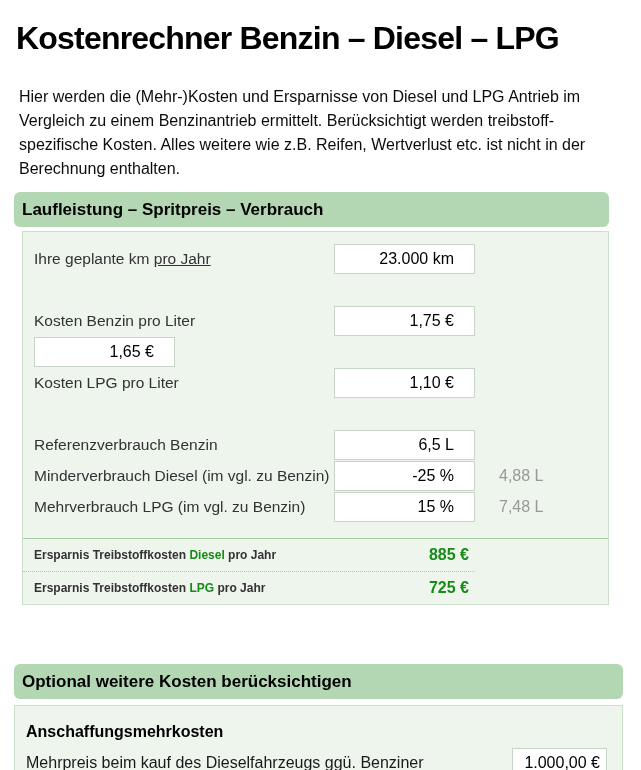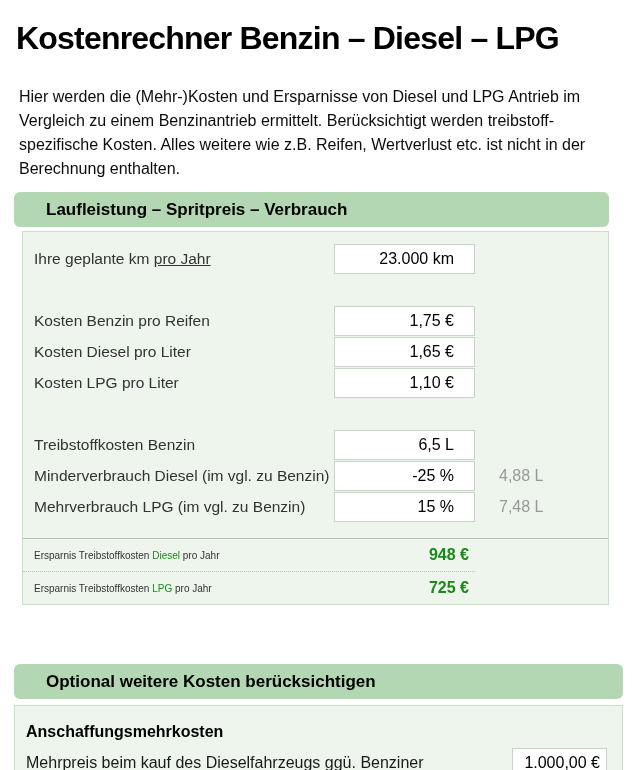--- a/index.html
+++ b/index.html
@@ -27,21 +27,21 @@
   .intro{
     margin:28px 20px 0 19px;
     font-size:16px;line-height:24px;color:#0c0c0c;
     max-width:601px;
   }
   .section{margin-left:14px;}
   .sec1{margin-top:11px;width:595px;}
   .sec2{margin-top:59px;width:609px;}
   .bar{
     height:35px;background:var(--header-bg);border-radius:6px;
-    display:flex;align-items:center;padding-left:32px;
+    display:flex;align-items:center;padding-left:8px;
   }
   .bar-title{font-size:17px;font-weight:bold;color:#000;}
   .panel{
     margin-top:4px;
     background:var(--panel-bg);
     border:1px solid var(--panel-border);
     margin-left:8px;
   }
   .inputs-area{padding:12px 0 16px 0;}
   .row{display:flex;align-items:center;height:31px;padding-left:11px;}
@@ -55,21 +55,21 @@
     font-family:"Liberation Sans",sans-serif;
     font-size:16px;color:#000;text-align:right;padding-right:20px;
     outline:none;
   }
   .annot{
     flex:0 0 133px;width:133px;padding-left:24px;
     font-size:16px;color:var(--muted);
   }
   .results{border-top:1px solid var(--section-divider);}
   .rrow{display:flex;align-items:center;height:32px;padding-left:11px;}
-  .rlbl{flex:1;font-size:10px;font-weight:normal;color:var(--label);}
+  .rlbl{flex:1;font-size:12px;font-weight:bold;color:var(--label);}
   .fuel{color:var(--green-text);}
   .rval{
     flex:0 0 141px;width:141px;text-align:right;padding-right:6px;
     font-size:16px;font-weight:bold;color:var(--green-text);
   }
   .rspacer{flex:0 0 133px;}
   .dotted{border-top:1px dotted var(--dotted);margin-right:133px;}
   .panel2{
     margin-top:6px;
     background:var(--panel-bg);
@@ -102,59 +102,58 @@
   <div class="panel">
     <div class="inputs-area">
 
       <div class="row row-km">
         <span class="lbl"><span>Ihre geplante km </span><span class="lbl-link">pro Jahr</span></span>
         <input class="num-input" type="text" value="23.000 km" style="">
         <span class="annot"></span>
       </div>
 
       <div class="row">
-        <span class="lbl">Kosten Benzin pro Reifen</span>
+        <span class="lbl">Kosten Benzin pro Liter</span>
         <input class="num-input" type="text" value="1,75 €" style="">
         <span class="annot"></span>
       </div>
       <div class="row">
-        <span class="lbl">Kosten Diesel pro Liter</span>
         <input class="num-input" type="text" value="1,65 €" style="">
         <span class="annot"></span>
       </div>
       <div class="row">
         <span class="lbl">Kosten LPG pro Liter</span>
         <input class="num-input" type="text" value="1,10 €" style="">
         <span class="annot"></span>
       </div>
 
       <div class="group-gap"></div>
 
       <div class="row">
-        <span class="lbl">Treibstoffkosten Benzin</span>
+        <span class="lbl">Referenzverbrauch Benzin</span>
         <input class="num-input" type="text" value="6,5 L" style="">
         <span class="annot"></span>
       </div>
       <div class="row">
         <span class="lbl">Minderverbrauch Diesel (im vgl. zu Benzin)</span>
         <input class="num-input" type="text" value="-25 %" style="">
         <span class="annot">4,88 L</span>
       </div>
       <div class="row">
         <span class="lbl">Mehrverbrauch LPG (im vgl. zu Benzin)</span>
         <input class="num-input" type="text" value="15 %" style="">
         <span class="annot">7,48 L</span>
       </div>
 
     </div>
 
     <div class="results">
       <div class="rrow">
         <span class="rlbl"><span>Ersparnis Treibstoffkosten </span><span class="fuel">Diesel</span><span> pro Jahr</span></span>
-        <span class="rval">948 €</span>
+        <span class="rval">885 €</span>
         <span class="rspacer"></span>
       </div>
       <div class="dotted"></div>
       <div class="rrow">
         <span class="rlbl"><span>Ersparnis Treibstoffkosten </span><span class="fuel">LPG</span><span> pro Jahr</span></span>
         <span class="rval">725 €</span>
         <span class="rspacer"></span>
       </div>
     </div>
   </div>

